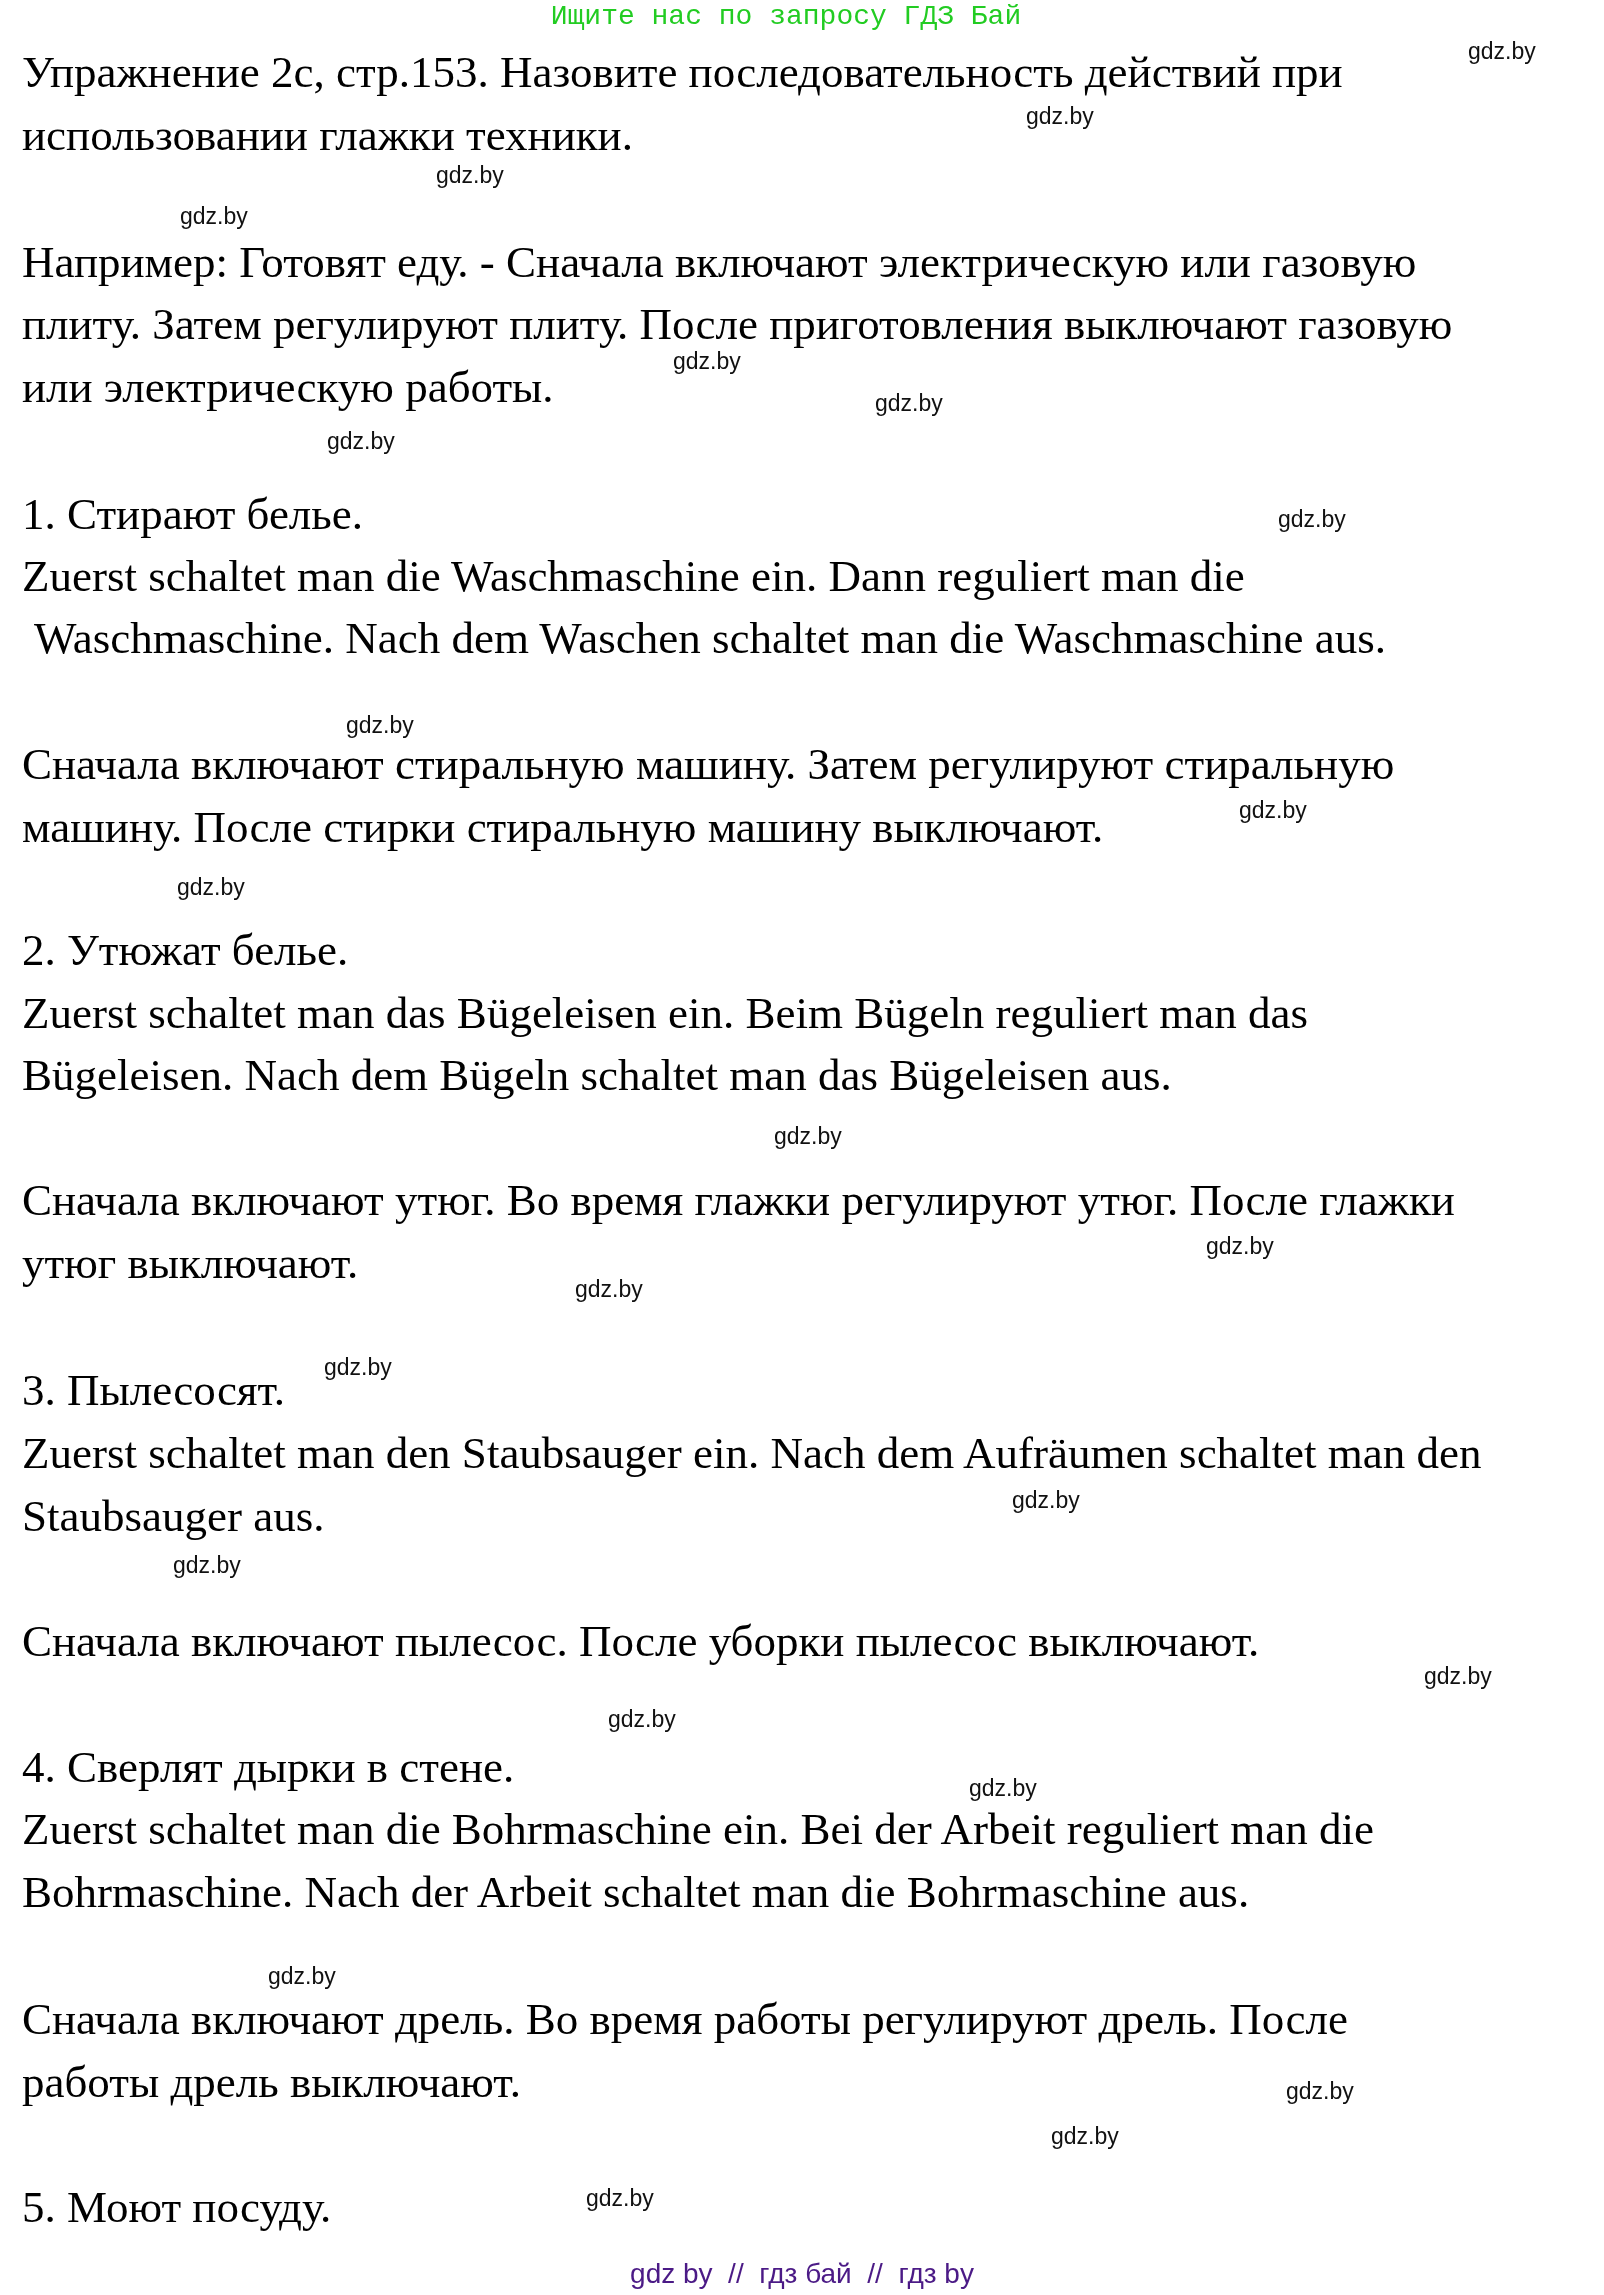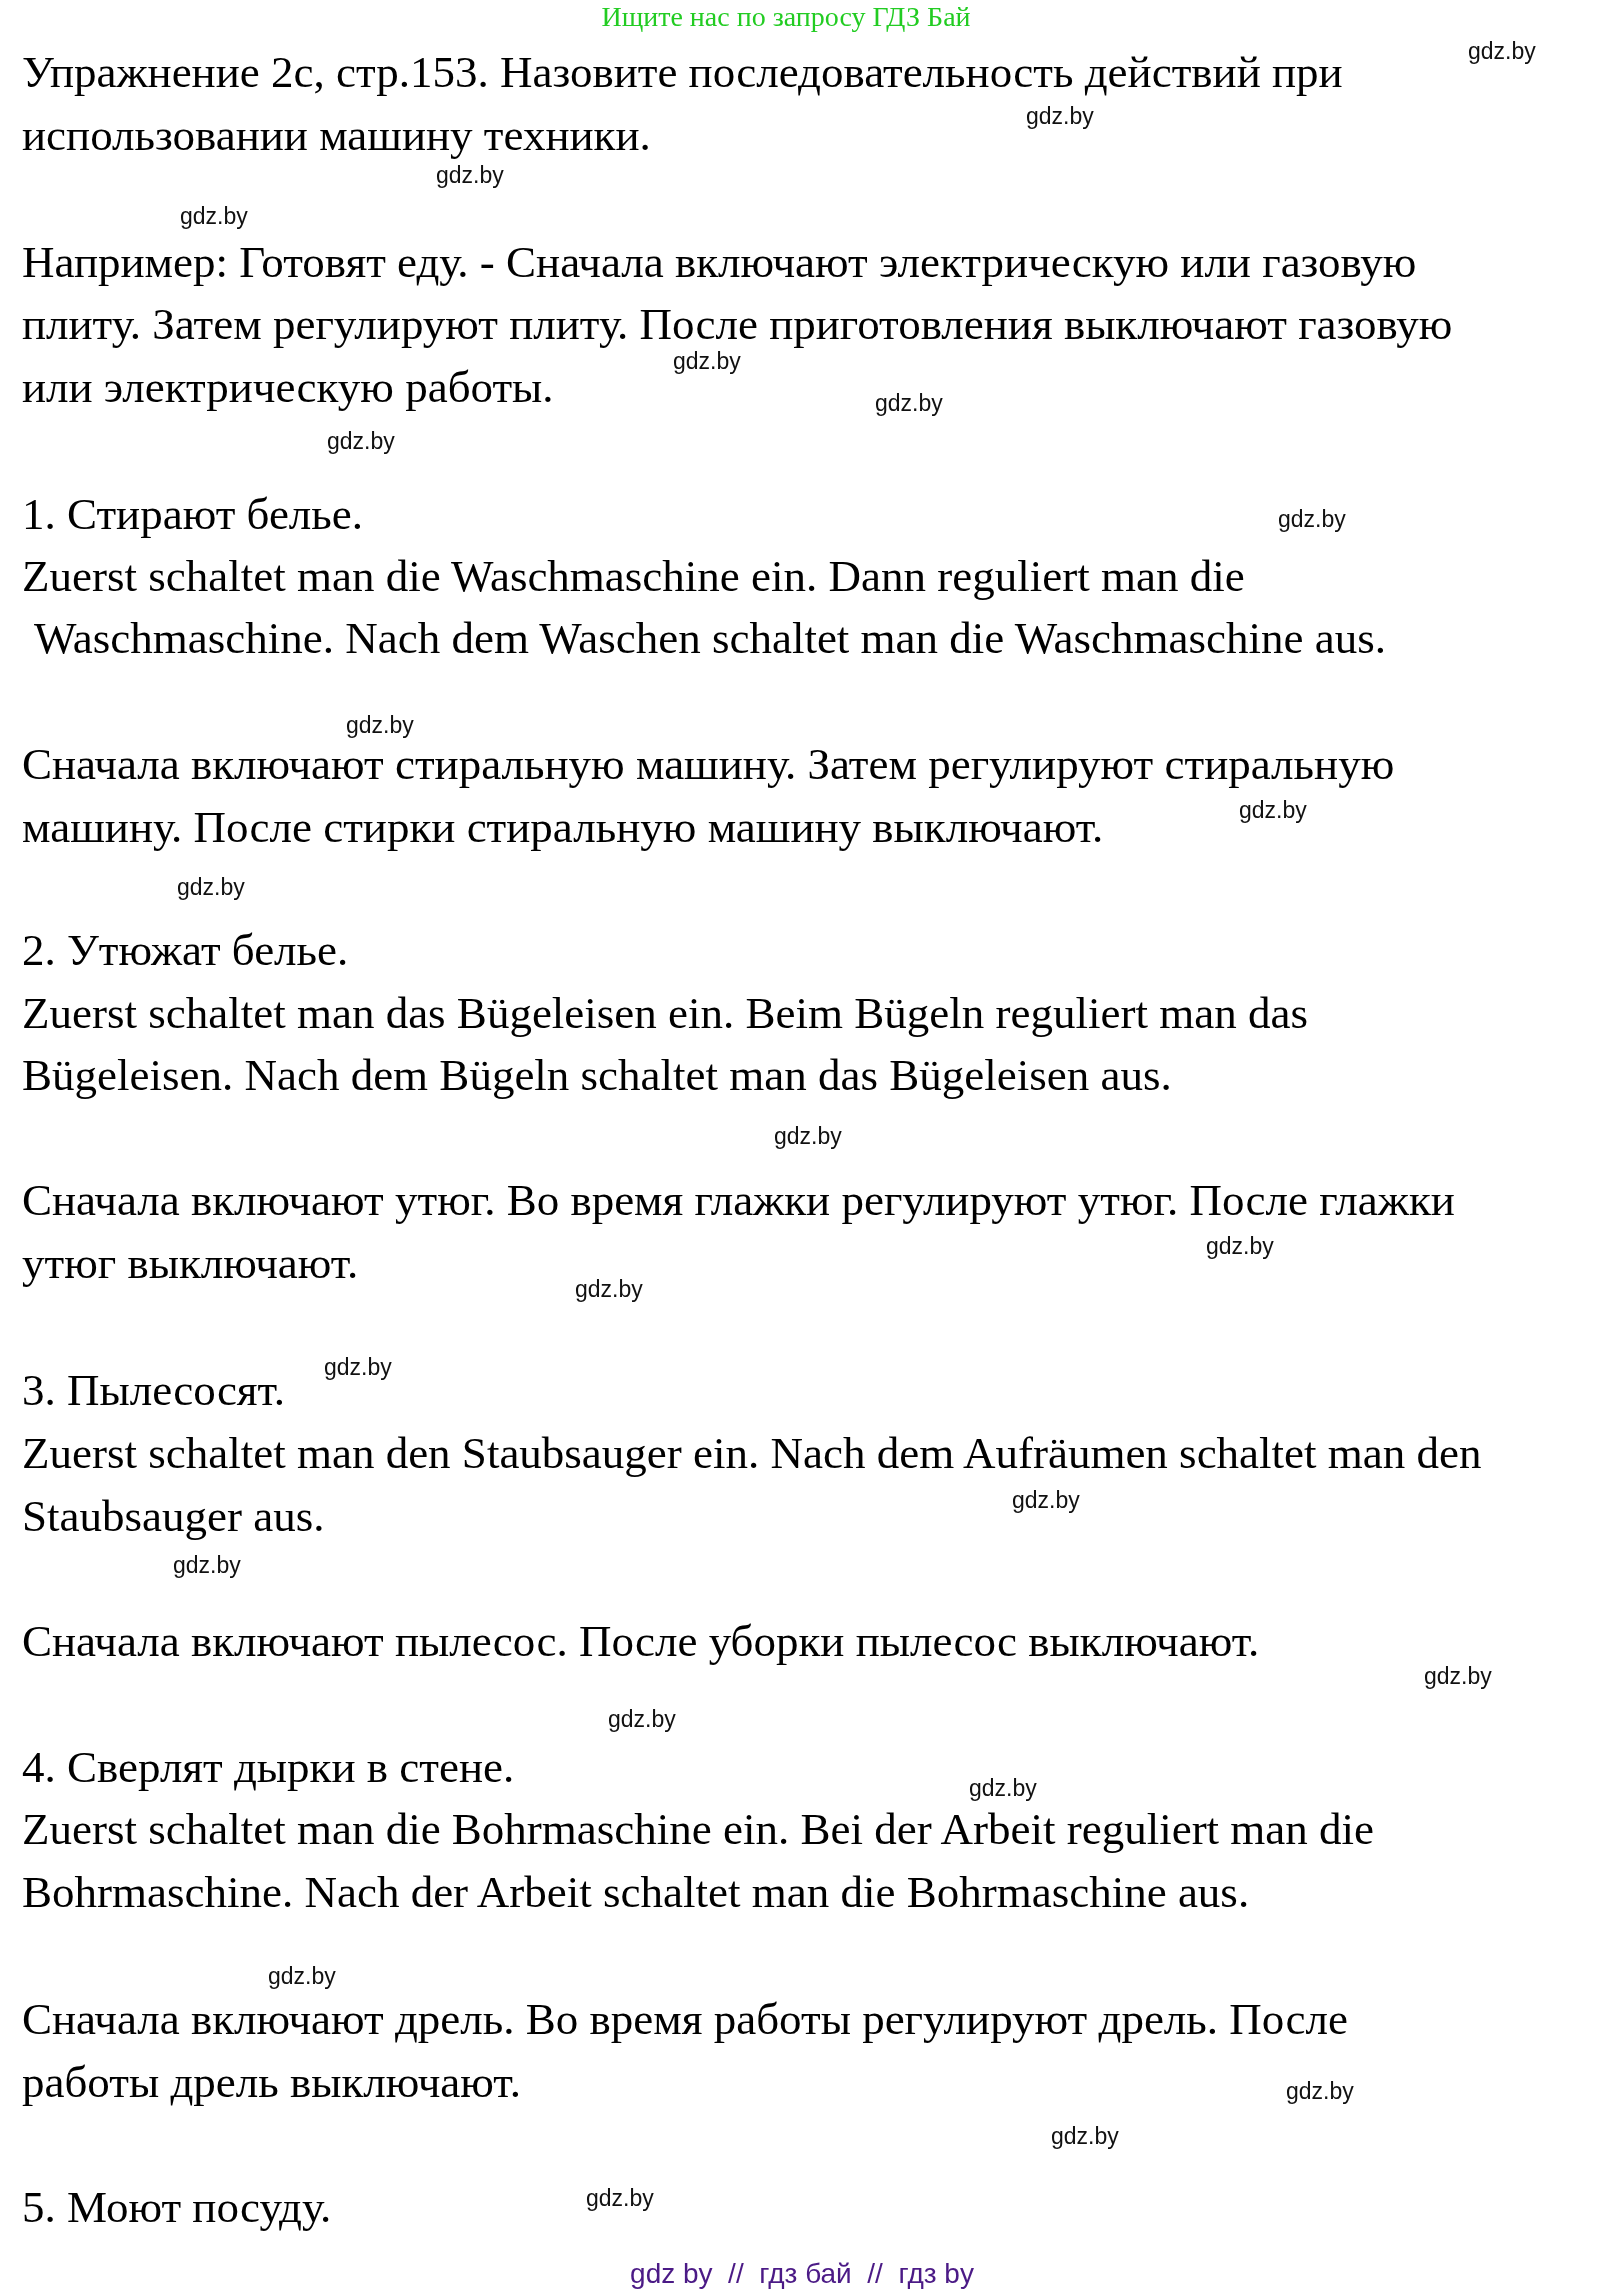--- a/index.html
+++ b/index.html
@@ -1,19 +1,19 @@
 <!DOCTYPE html>
 <html style="font-size:13px"><head>
 <meta charset="utf-8">
 <style>
   html, body { margin: 0; padding: 0; background: #ffffff; }
   body { width: 1604px; height: 2295px; position: relative; overflow: hidden; }
   .banner {
     position: absolute; top: 0; left: 0; width: 1572px; text-align: center;
-    font-family: Liberation Serif, serif; font-size: 28px; color: #22cc22;
+    font-family: Liberation Mono, monospace; font-size: 28px; color: #22cc22;
     line-height: 33px;
   }
   .line {
     position: absolute; left: 22px;
     font-family: "Liberation Serif", serif; font-size: 45px; color: #000;
     white-space: nowrap; line-height: 52px;
   }
   .wm {
     position: absolute; font-family: "Liberation Sans", sans-serif;
     font-size: 23px; color: #111; line-height: 26px; white-space: nowrap;
@@ -23,21 +23,21 @@
     font-family: "Liberation Sans", sans-serif; font-size: 28px; color: #4b1a86;
     line-height: 33px; white-space: pre;
   }
 </style>
 </head>
 <body>
 
 <div class="banner">Ищите нас по запросу ГДЗ Бай</div>
 <div id="lines">
     <div class="line" style="top: 46px;">Упражнение 2c, стр.153. Назовите последовательность действий при</div>
-    <div class="line" style="top: 109px;">использовании машину техники.</div>
+    <div class="line" style="top: 109px;">использовании глажки техники.</div>
     <div class="line" style="top: 236px;">Например: Готовят еду. - Сначала включают электрическую или газовую</div>
     <div class="line" style="top: 298px;">плиту. Затем регулируют плиту. После приготовления выключают газовую</div>
     <div class="line" style="top: 361px;">или электрическую работы.</div>
     <div class="line" style="top: 488px;">1. Стирают белье.</div>
     <div class="line" style="top: 550px;">Zuerst schaltet man die Waschmaschine ein. Dann reguliert man die</div>
     <div class="line" style="top: 612px; margin-left: 12px;">Waschmaschine. Nach dem Waschen schaltet man die Waschmaschine aus.</div>
     <div class="line" style="top: 738px;">Сначала включают стиральную машину. Затем регулируют стиральную</div>
     <div class="line" style="top: 801px;">машину. После стирки стиральную машину выключают.</div>
     <div class="line" style="top: 924px;">2. Утюжат белье.</div>
     <div class="line" style="top: 987px; text-align: right;">Zuerst schaltet man das Bügeleisen ein. Beim Bügeln reguliert man das</div>

